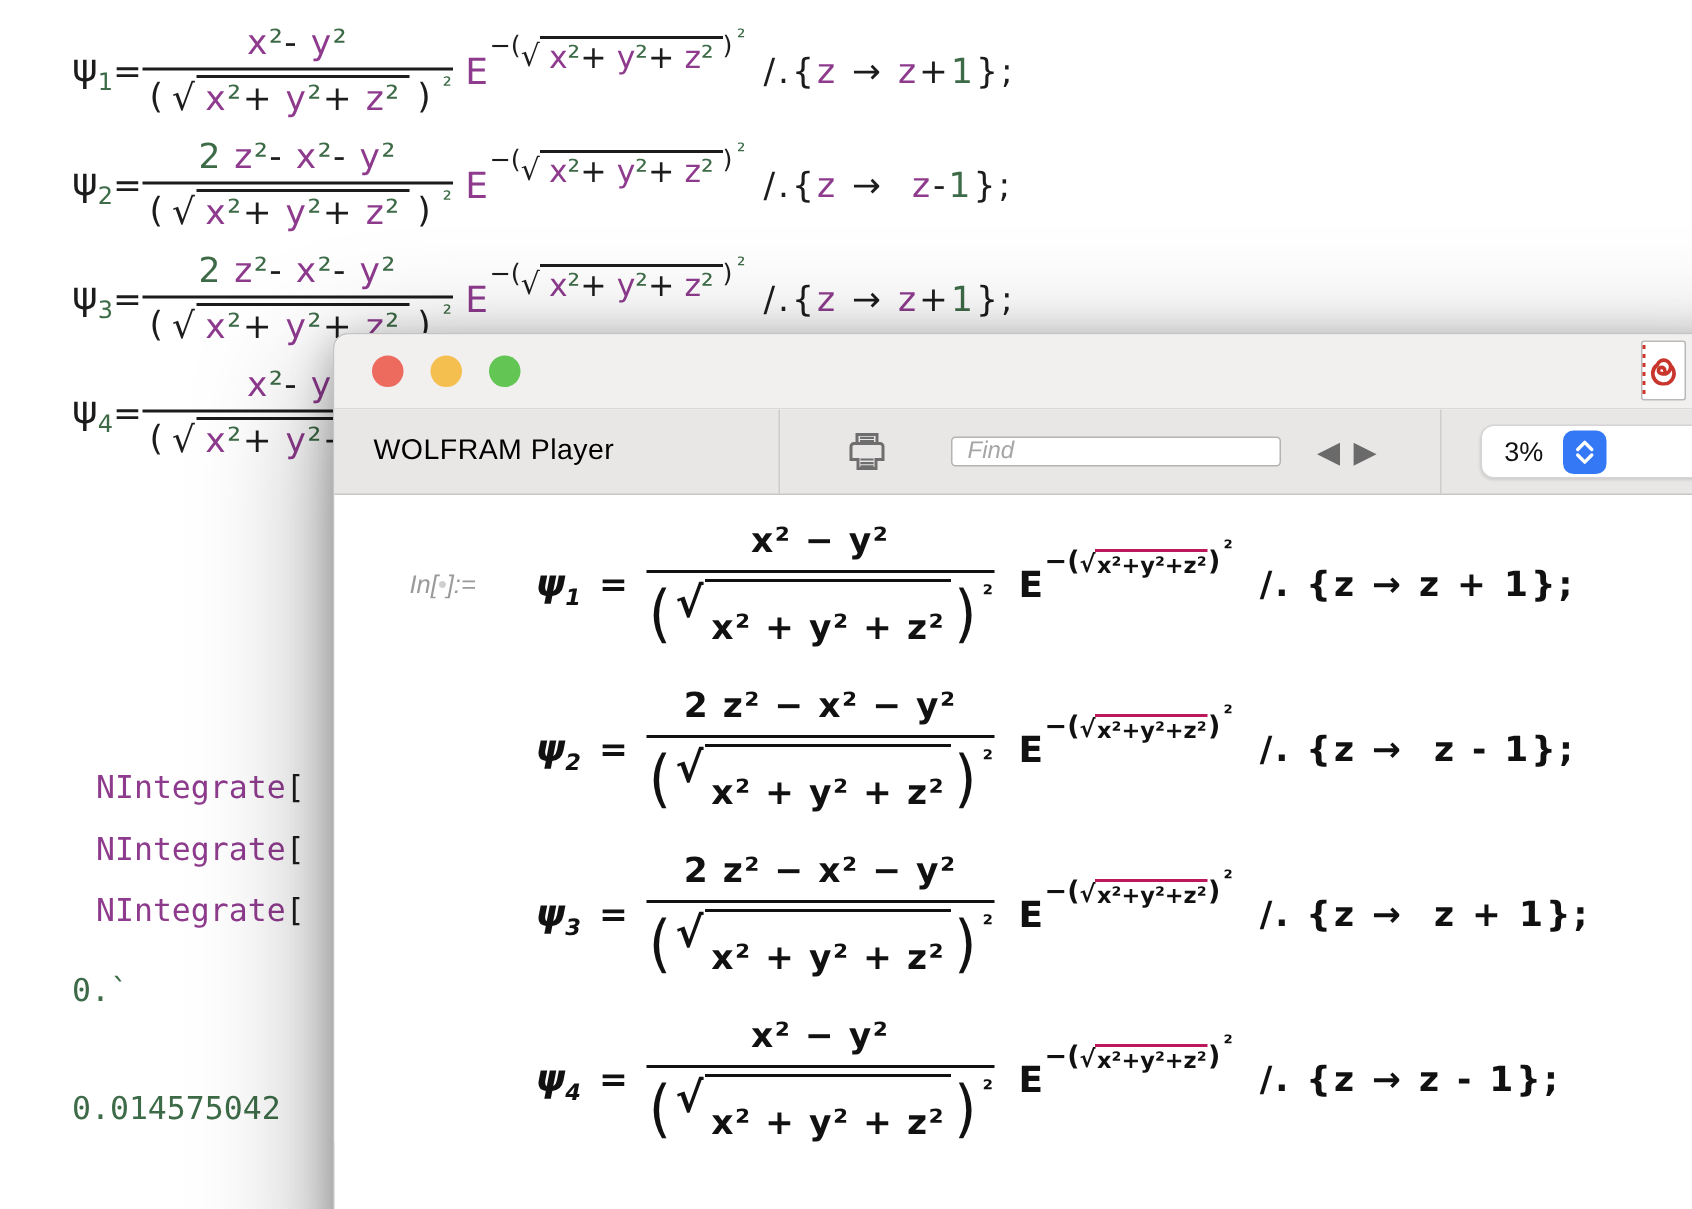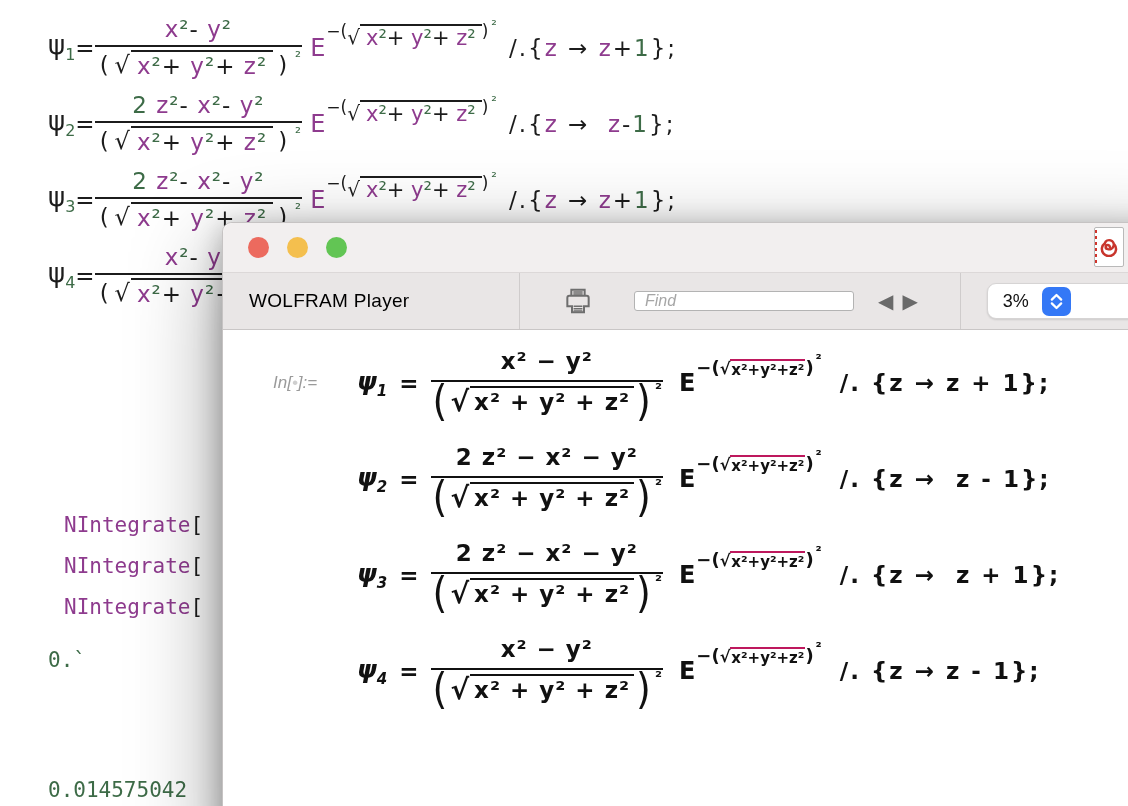--- a/index.html
+++ b/index.html
@@ -29,21 +29,21 @@
   .bg-row .epow{font-size:17px;position:relative;top:-14px;display:inline-flex;align-items:flex-start;margin-left:1px}
   .bg-row .epow .r2{font-size:21px;border-top:2px solid var(--ink);padding:0 6px;position:relative;top:3px}
   .bg-row .epow .s2{font-size:20px;position:relative;top:4px}
   .bg-row .epow .dpow2{font-size:14px;position:relative;top:-4px;margin-left:3px}
   .bg-row .rule{margin-left:12px;letter-spacing:2px;white-space:pre}
   .tv{color:var(--purple)} .tn{color:var(--green)}
   .bg-code{position:absolute;top:505px;left:64px;font-family:"DejaVu Sans Mono",monospace;
            font-size:21px;line-height:41px}
   .bg-code .purple{color:var(--purple)}
   .bg-out{position:absolute;left:48px;font-family:"DejaVu Sans Mono",monospace;font-size:21px;color:var(--green)}
-  .out0{top:648px} .out1{top:778px}
+  .out0{top:648px} .out1{top:727px}
 
   
   .win{position:absolute;left:222px;top:222px;width:980px;height:640px;background:#fff;
        border-radius:10px 10px 0 0;border:1px solid #c6c3c3;
        box-shadow:0 28px 90px rgba(0,0,0,.40),0 6px 28px rgba(0,0,0,.28)}
   .titlebar{height:50px;background:var(--titlebar);border-radius:10px 10px 0 0;
             border-bottom:1px solid #DCD8D8;position:relative;display:flex;align-items:center;padding-left:25px}
   .tl{width:21px;height:21px;border-radius:50%;margin-right:18px;display:inline-block}
   .tl.red{background:#EC6A5E}.tl.yel{background:#F4BF4E}.tl.grn{background:#62C554}
   .docicon{position:absolute;left:871px;top:4px;width:30px;height:40px;background:#fff;
@@ -74,21 +74,21 @@
   .inlab{width:84px;flex-shrink:0;font-style:italic;font-weight:400;font-size:17px;color:#9a9a9a;
          font-family:"Liberation Sans",sans-serif}
   .inlab .dot{color:#cfcfcf}
   .p-row .psi{font-style:italic;font-size:25px}
   .p-row sub{font-size:15px}
   .p-row .eqs{margin:0 12px}
   .p-row .num{padding:0 14px 6px;letter-spacing:1px}
   .p-row .den{border-top:2.5px solid #111;padding-top:4px;display:flex;align-items:center;letter-spacing:1px}
   .p-row .paren{font-size:38px;font-weight:400;transform:scaleY(1.1);line-height:30px;margin:0 2px}
   .p-row .sqrt{font-size:28px;margin-top:-1px}
-  .p-row .radicand{border-top:2.5px solid #111;padding:1px 4px 0}
+  .p-row .radicand{border-top:2.5px solid #111;padding:18px 4px 0}
   .p-row .dpow{font-size:16px;position:relative;top:-14px;margin-left:1px}
   .p-row .ebase{margin-left:16px;font-size:24px}
   .p-row .epow{font-size:16px;position:relative;top:-16px;display:inline-flex;align-items:flex-start;margin-left:1px}
   .p-row .epow .r2{font-size:15px;border-top:2px solid #be185d;padding:0 1px;position:relative;top:2px}
   .p-row .epow .s2{font-size:16px;position:relative;top:2px}
   .p-row .epow .op{font-size:18px}
   .p-row .epow .dpow2{font-size:14px;position:relative;top:-6px;margin-left:2px}
   .p-row .rule{margin-left:18px;letter-spacing:2px;white-space:pre}
 </style>
 </head>

